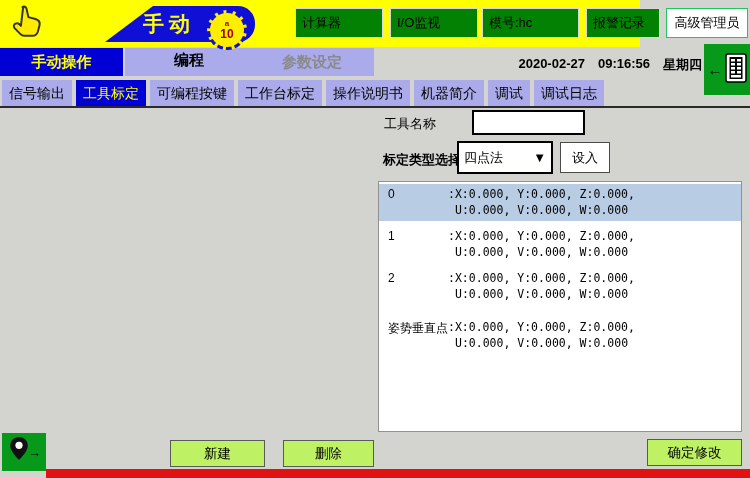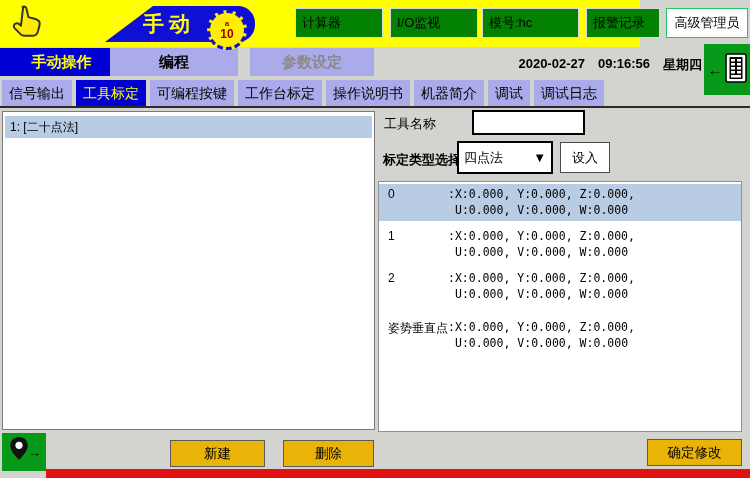--- a/index.html
+++ b/index.html
@@ -24,21 +24,21 @@
   .tb-btn.b-io{left:390px;width:88px;}
   .tb-btn.b-model{left:482px;width:97px;}
   .tb-btn.b-alarm{left:586px;width:74px;}
   .role-btn{position:absolute;top:8px;left:666px;width:82px;height:30px;background:#ffffff;
             border:1px solid #22c55e;font-size:13px;display:flex;align-items:center;
             justify-content:center;box-sizing:border-box;}
   
   .main-tab{position:absolute;top:48px;height:28px;line-height:28px;text-align:center;
             font-size:15px;font-weight:bold;background:#ababeb;box-sizing:border-box;}
   .main-tab.t0{left:0;width:123px;background:#0000d4;color:#ffff00;}
-  .main-tab.t1{left:110px;width:128px;}
+  .main-tab.t1{left:125px;width:128px;font-family:Liberation Mono, monospace;}
   .main-tab.t2{left:250px;width:124px;color:#8a8a8a;}
   .datetime{position:absolute;top:56px;right:48px;display:flex;gap:13px;
             font-size:13px;font-weight:bold;}
   .keypad-btn{position:absolute;left:704px;top:44px;width:46px;height:51px;background:#07991a;
               display:flex;align-items:center;justify-content:center;gap:2px;z-index:3;}
   .keypad-btn .arr{font-size:15px;font-weight:bold;color:#000;}
   
   .sub-tabs{position:absolute;top:80px;left:2px;display:flex;gap:4px;}
   .sub-tab{background:#ababeb;font-size:14px;line-height:26px;height:26px;padding:0 7px;
            white-space:nowrap;}
@@ -67,21 +67,21 @@
   .points-box{position:absolute;left:378px;top:181px;width:364px;height:251px;background:#fff;
               border:1px solid #919191;box-sizing:border-box;padding-top:2px;overflow:hidden;}
   .prow{display:flex;padding:3px 4px 3px 9px;margin-bottom:5px;font-size:12px;}
   .prow.selected{background:#b8cce4;}
   .prow.vert{margin-top:12px;}
   .plabel{min-width:60px;font-size:12px;white-space:nowrap;}
   .pval{font-family:"DejaVu Sans Mono",monospace;font-size:11.5px;line-height:1.35;
         white-space:nowrap;}
   .pval .l2{padding-left:7px;}
   
-  .fbtn{position:absolute;top:440px;height:27px;background:#eab308;border:1px solid #5a5a5a;
+  .fbtn{position:absolute;top:440px;height:27px;background:#bef264;border:1px solid #5a5a5a;
         font-size:13.5px;display:flex;align-items:center;justify-content:center;
         box-sizing:border-box;}
   .fbtn.f-new{left:170px;width:95px;}
   .fbtn.f-del{left:283px;width:91px;}
   .fbtn.f-ok{left:647px;width:95px;top:439px;}
   .locate-btn{position:absolute;left:2px;top:433px;width:44px;height:38px;background:#07991a;
               display:flex;align-items:center;justify-content:center;}
   .locate-btn .arr{font-size:13px;font-weight:bold;color:#000;margin-left:-3px;}
   .red-bar{position:absolute;left:46px;top:469px;width:704px;height:9px;background:#e31212;}
 </style>
@@ -146,23 +146,20 @@
     <div class="sub-tab active">工具标定</div>
     <div class="sub-tab">可编程按键</div>
     <div class="sub-tab">工作台标定</div>
     <div class="sub-tab">操作说明书</div>
     <div class="sub-tab">机器简介</div>
     <div class="sub-tab">调试</div>
     <div class="sub-tab">调试日志</div>
   </div>
   <div class="tab-sep"></div>
 
-  <div class="left-panel">
-    <div class="tool-item">1: [二十点法]</div>
-  </div>
 
   <span class="lbl lbl-toolname">工具名称</span>
   <input class="input-toolname" value="" style="">
   <span class="lbl lbl-type">标定类型选择</span>
   <div class="dropdown">
     <span>四点法</span>
     <span>▼</span>
   </div>
   <div class="btn btn-set">设入</div>
   <div class="btn btn-run">运行到选中点</div>

